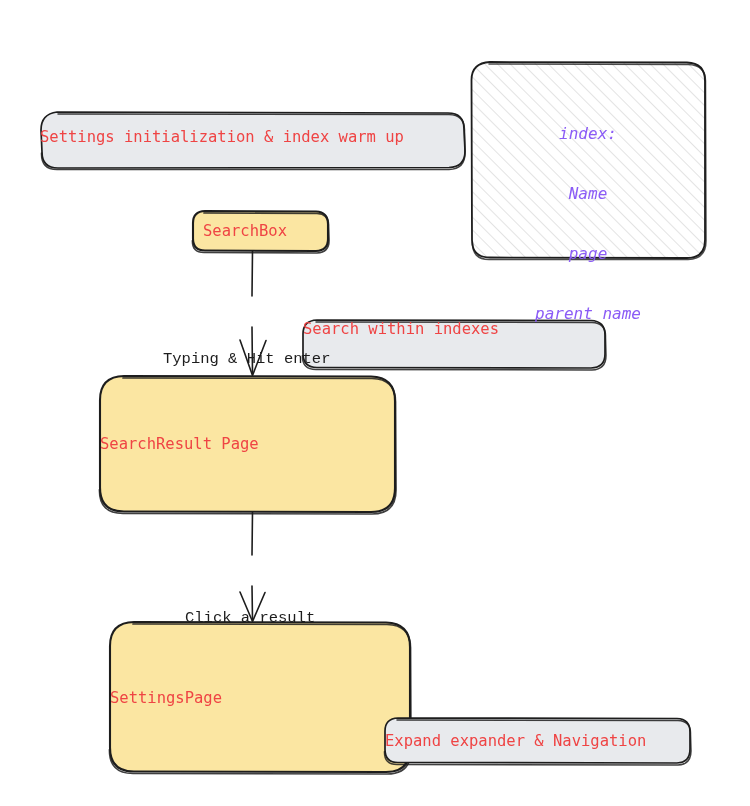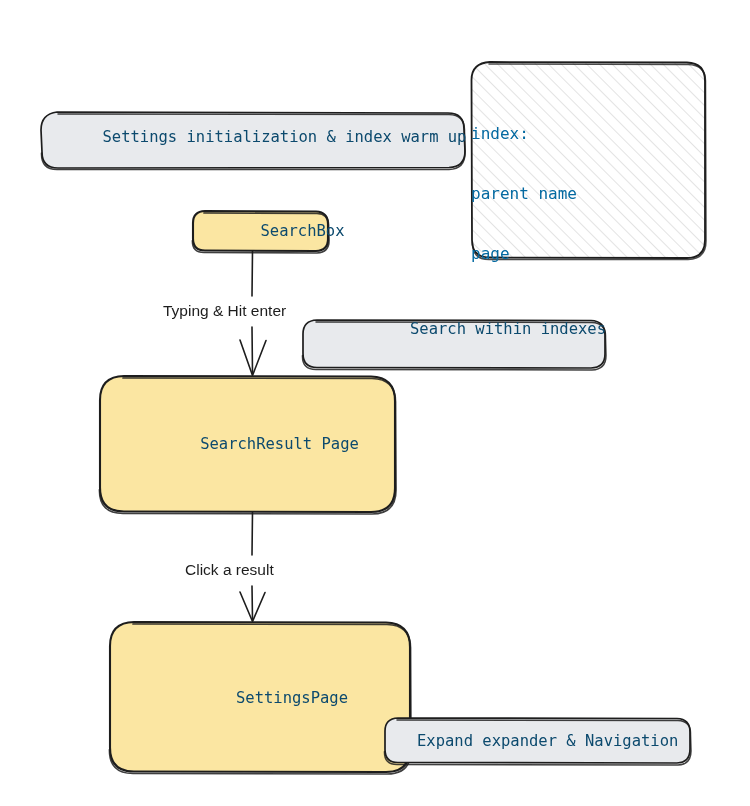--- a/index.html
+++ b/index.html
@@ -15,48 +15,49 @@
     font-family: "DejaVu Sans Mono", "Liberation Mono", monospace;
   }
   #canvas {
     position: absolute;
     left: 0; top: 0;
     width: 750px;
     height: 806px;
   }
   .node-label {
     position: absolute;
-    color: #0c4a6e;
+    color: #ef4444;
     white-space: pre;
-    text-align: center;
+    text-align: left;
     font-family: "DejaVu Sans Mono", "Liberation Mono", monospace;
     pointer-events: none;
-    padding-left: 32px;
   }
   .edge-label {
     position: absolute;
     color: #1d1d1d;
     white-space: pre;
-    font-family: Liberation Sans, sans-serif;
+    font-family: Liberation Mono, monospace;
     font-size: 15.5px;
+    margin-top: 48px;
   }
   .note-label {
     position: absolute;
     color: #1d1d1d;
     white-space: pre;
     font-family: "DejaVu Sans Mono", "Liberation Mono", monospace;
     font-size: 15.5px;
   }
   .index-line {
     display: block;
-    text-align: left;
+    text-align: center;
     line-height: 24px;
     font-size: 16px;
-    color: #0369a1;
+    color: #8b5cf6;
     white-space: pre;
+    font-style: italic;
   }
 </style>
 </head>
 <body>
 
 <svg id="canvas" viewBox="0 0 750 806" aria-hidden="true">
   <defs>
     <pattern id="hatch" width="9" height="9" patternUnits="userSpaceOnUse" patternTransform="rotate(-45)">
       <rect width="9" height="9" fill="#ffffff"></rect>
       <line x1="0" y1="0" x2="0" y2="9" stroke="#dcdcdc" stroke-width="1.6"></line>
@@ -108,22 +109,23 @@
   <g>
     <path d="M398,718 L677,718.5 Q690,719 690,732 L690,749 Q690,762.5 677,763 L398,762.5 Q385,762.5 385,749.5 L385,731 Q385,718.5 398,718 Z" fill="#e8eaed" stroke="#1d1d1d" stroke-width="1.7" stroke-linecap="round"></path>
     <path d="M397,720 L678,720.5 Q691,721 690.5,734 L691,751 Q691,764.5 678,765 L397,764.5 Q384,764.5 384.5,751.5" fill="none" stroke="#1d1d1d" stroke-width="1.5" stroke-linecap="round" opacity="0.85"></path>
   </g>
 </svg>
 
 <div class="node-label" style="left:40px; top:128px; width:425px; font-size:15.5px;">Settings initialization &amp; index warm up</div>
 
 <div class="note-label" style="left:471px; top:86px; width:234px;">
   <span class="index-line">index:</span>
+  <span class="index-line">Name</span>
+  <span class="index-line">page</span>
   <span class="index-line">parent name</span>
-  <span class="index-line">page</span>
 </div>
 
 <div class="node-label" style="left:203px; top:222px; width:135px; font-size:15.5px;">SearchBox</div>
 
 <div class="edge-label" style="left:163px; top:302px;">Typing &amp; Hit enter</div>
 
 <div class="node-label" style="left:303px; top:320px; width:346px; font-size:15.5px;">Search within indexes</div>
 
 <div class="node-label" style="left:100px; top:435px; width:295px; font-size:15.5px;">SearchResult Page</div>
 

